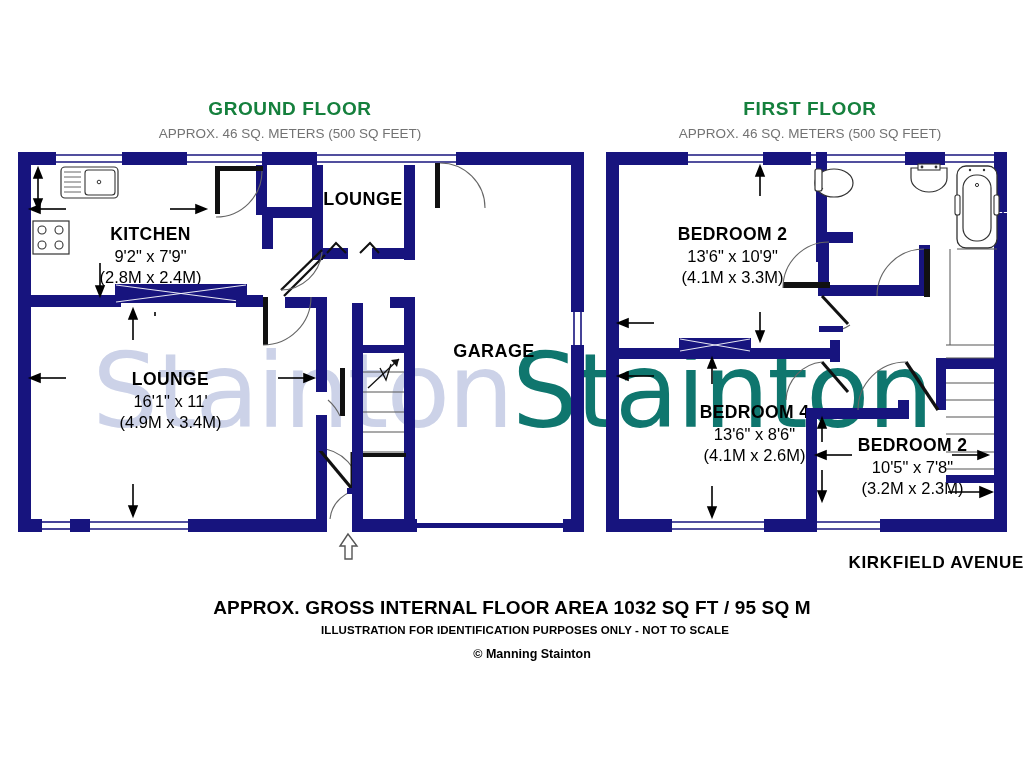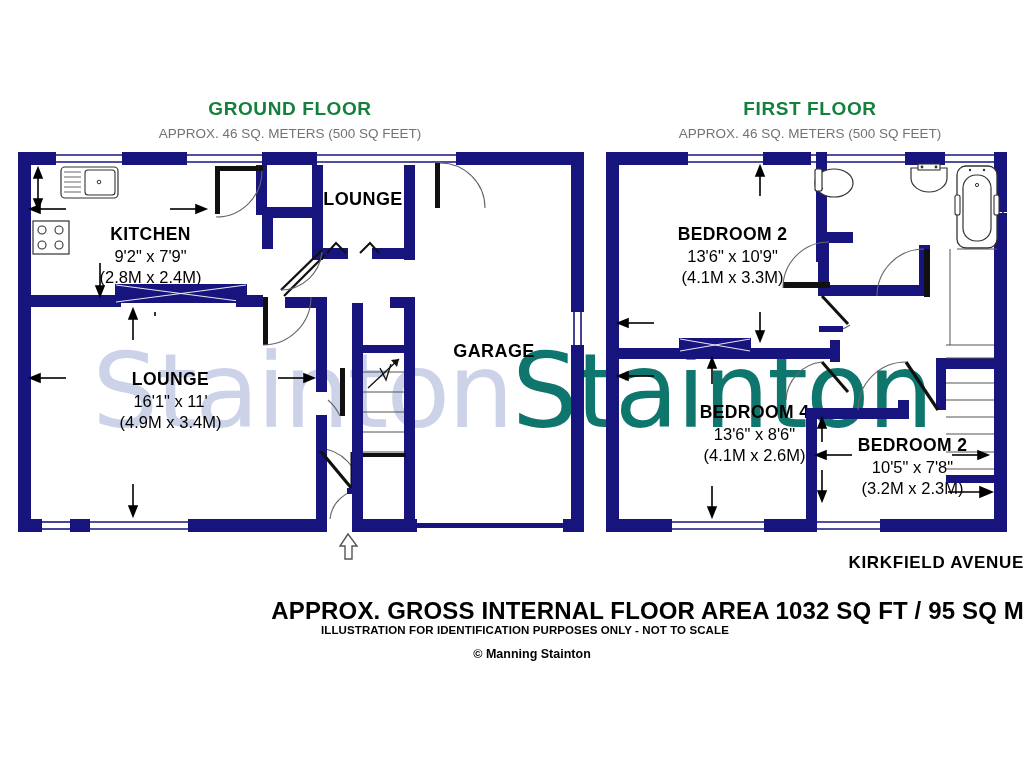--- a/index.html
+++ b/index.html
@@ -60,23 +60,23 @@
   
   .street {
     font-weight: bold;
     font-size: 17px;
     letter-spacing: 0.7px;
     text-align: right;
     width: 100%;
   }
   .area-line {
     font-weight: bold;
-    font-size: 24px;
+    font-size: 19px;
     letter-spacing: 0.15px;
-    text-align: right;
+    text-align: center;
     width: 100%;
   }
   .illus-line {
     font-weight: bold;
     font-size: 11.5px;
     letter-spacing: 0.1px;
     text-align: center;
     width: 100%;
   }
   .copy-line {

